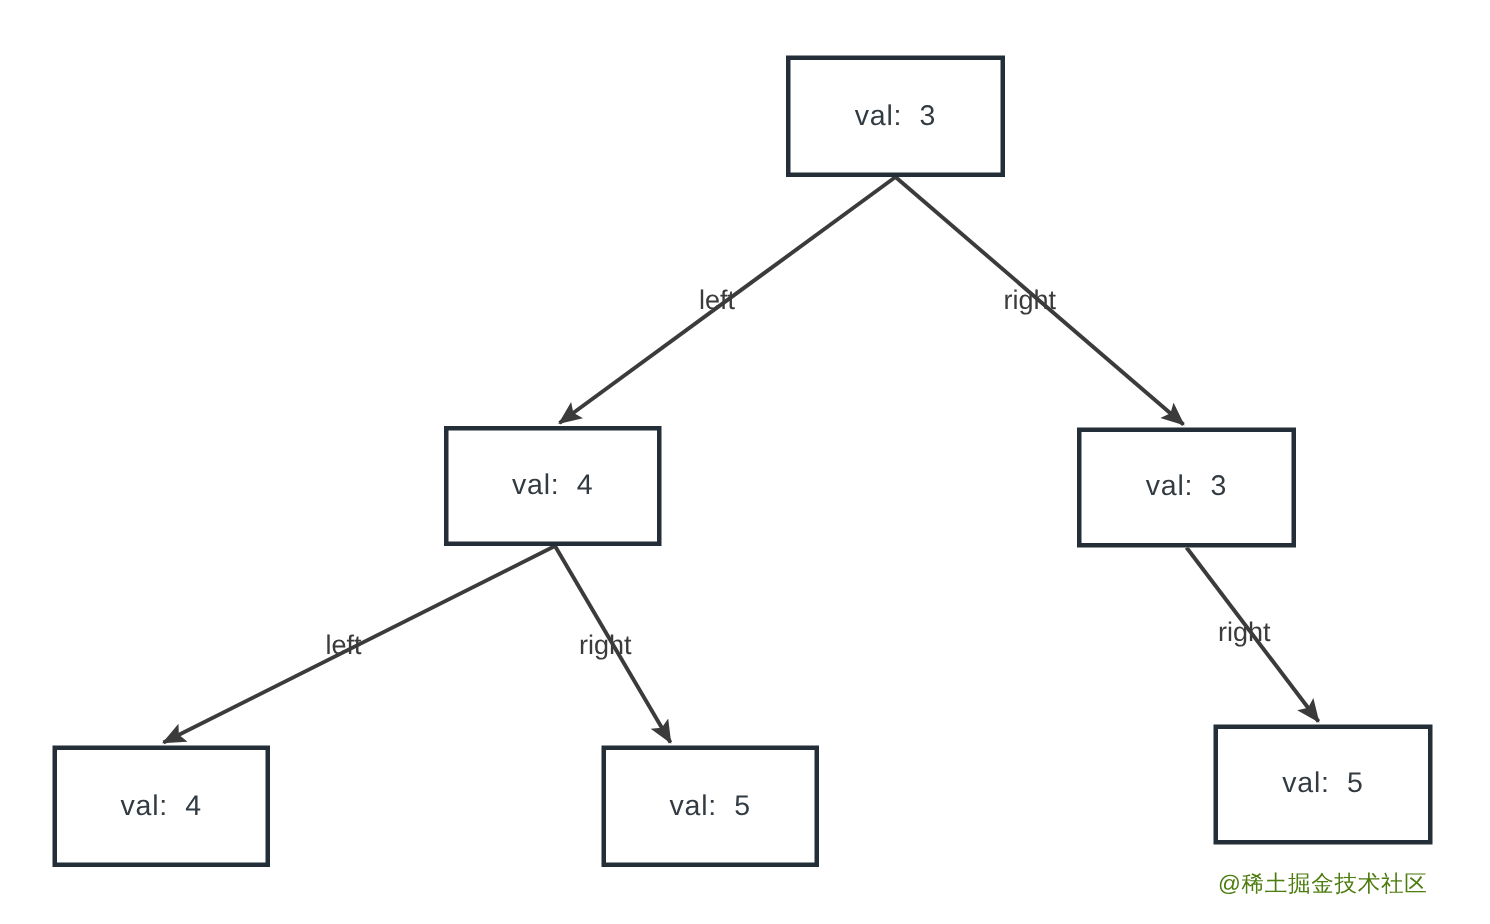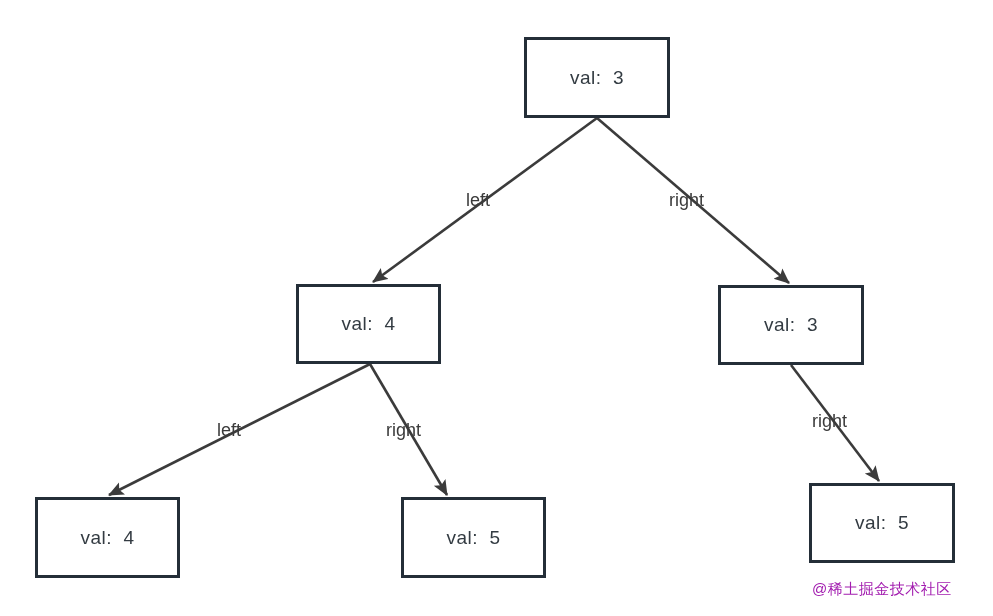--- a/index.html
+++ b/index.html
@@ -96,15 +96,15 @@
   <div class="node-box" id="node-n6" style="left: 809px; top: 483px; width: 146px; height: 80px; border-color: rgb(36, 46, 56);">
     <span class="node-label">val:  5</span>
   </div>
 
   <span class="edge-label" id="edge-label-0" style="left: 466px; top: 190px; color: rgb(59, 59, 59);">left</span>
   <span class="edge-label" id="edge-label-1" style="left: 669px; top: 190px; color: rgb(59, 59, 59);">right</span>
   <span class="edge-label" id="edge-label-2" style="left: 217px; top: 420px; color: rgb(59, 59, 59);">left</span>
   <span class="edge-label" id="edge-label-3" style="left: 386px; top: 420px; color: rgb(59, 59, 59);">right</span>
   <span class="edge-label" id="edge-label-4" style="left: 812px; top: 411px; color: rgb(59, 59, 59);">right</span>
 
-  <span class="watermark" id="watermark" style="left: 812px; top: 580px; color: #a21caf;">@稀土掘金技术社区</span>
+  <span class="watermark" id="watermark" style="left: 812px; top: 580px; color: #4d7c0f;">@稀土掘金技术社区</span>
 
 </div>
 
 </body></html>

